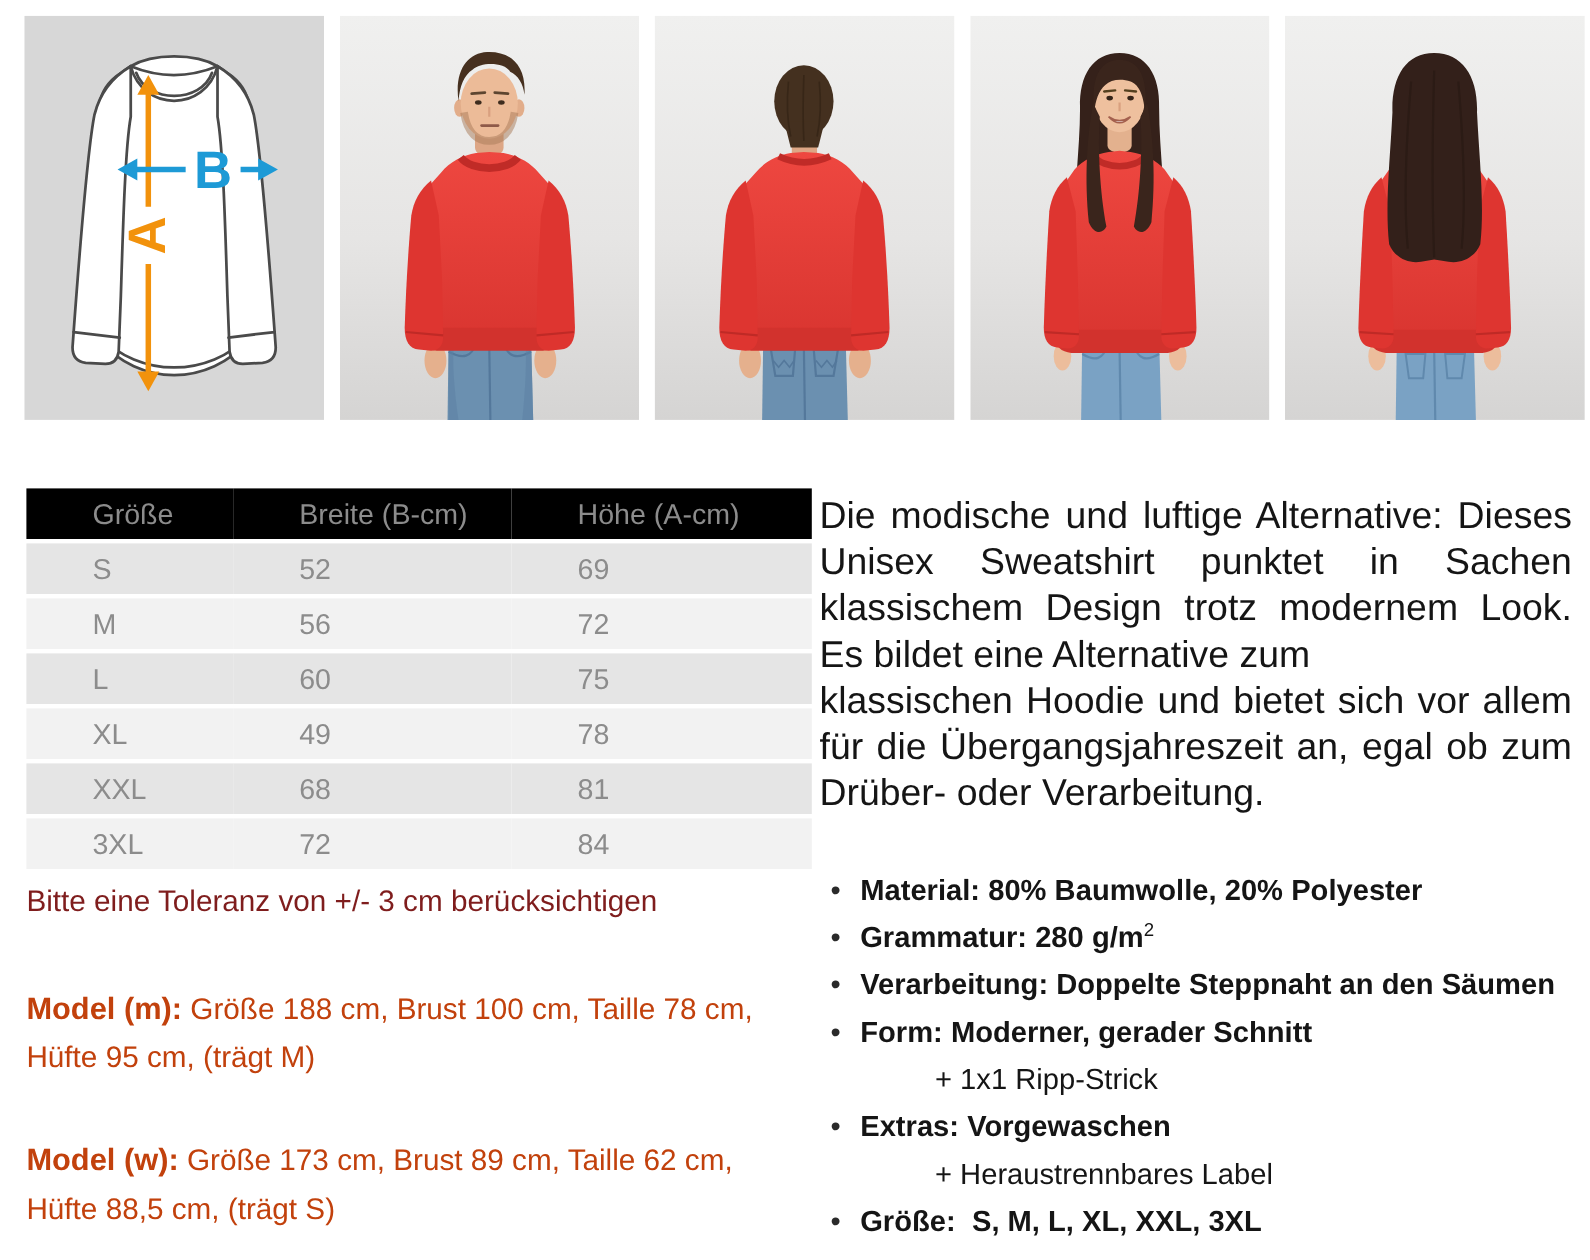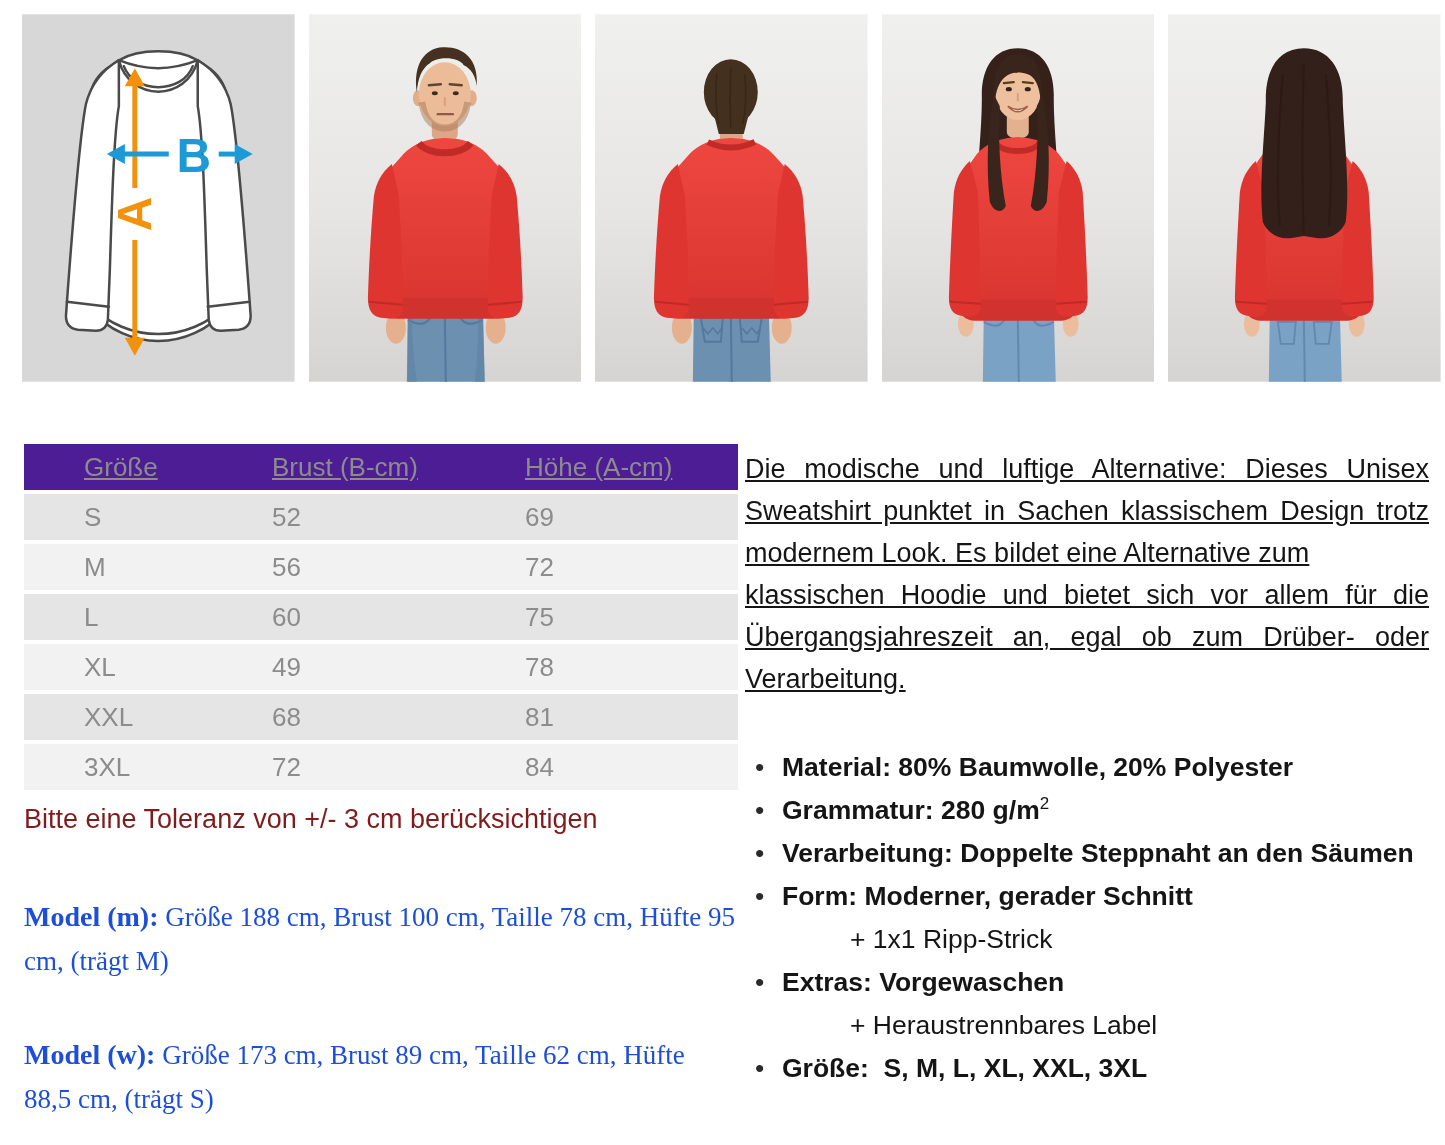--- a/index.html
+++ b/index.html
@@ -9,33 +9,33 @@
   }
   
   .strip{position:absolute;left:22px;top:14px;width:1419px;height:368px;display:flex;gap:14px;}
   .panel{flex:1;height:368px;overflow:hidden;}
   .panel svg{display:block;width:100%;height:100%;}
 
   
   .left-col{position:absolute;left:24px;top:444px;width:714px;}
   .size-table{display:grid;grid-template-columns:188px 253px 273px;row-gap:4px;background:#ffffff;}
   .cell{height:46px;line-height:46px;padding-left:60px;font-size:26px;color:#8c8c8c;white-space:nowrap;overflow:hidden;}
-  .row-head .cell{background:#4c1d95;text-decoration:underline;}
+  .row-head .cell{background:#000000;}
   .row-odd .cell{background:#e5e5e5;}
   .row-even .cell{background:#f2f2f2;}
   .row-head,.row-odd,.row-even{display:contents;}
   .tolerance{margin-top:14px;font-size:27px;color:#7f1d1d;}
-  .model-block{font-size:27px;line-height:44px;color:#1d4ed8;font-family:Liberation Serif, serif;}
+  .model-block{font-size:27px;line-height:44px;color:#c2410c;}
   .model-m{margin-top:60px;}
   .model-w{margin-top:50px;}
   .model-block b{font-weight:bold;font-size:28px;}
 
   
   .right-col{position:absolute;left:745px;top:448px;width:684px;}
-  .description{font-size:27px;line-height:42px;color:#151515;text-align:justify;text-decoration:underline;}
+  .description{font-size:34px;line-height:42px;color:#151515;text-align:justify;}
   .description .seg{display:block;}
   .features{list-style:none;margin:46px 0 0 0;padding:0;font-size:26.5px;line-height:43px;color:#151515;}
   .features li{position:relative;padding-left:37px;}
   .features .dot{position:absolute;left:10px;top:0;color:#2a2a2a;}
   .feat-text{white-space:pre-wrap;font-weight:bold;}
   .features sup{font-size:17px;line-height:0;}
   .sub-line{margin-left:68px;}
   .sub-line:empty{display:none;}
 </style>
 </head>
@@ -259,21 +259,21 @@
         <path d="M115,60 C110,120 108,170 112,212 M136,50 C134,120 134,170 136,220 M158,60 C163,120 165,170 161,212" stroke="#241610" stroke-width="2" fill="none" opacity="0.5"></path>
       </g>
     </svg>
   </div>
 </div>
 
 <div class="left-col">
   <div class="size-table">
     <div class="row-head">
       <div class="cell">Größe</div>
-      <div class="cell">Brust (B-cm)</div>
+      <div class="cell">Breite (B-cm)</div>
       <div class="cell">Höhe (A-cm)</div>
     </div>
     <div class="row-odd">
       <div class="cell">S</div>
       <div class="cell">52</div>
       <div class="cell">69</div>
     </div>
     <div class="row-even">
       <div class="cell">M</div>
       <div class="cell">56</div>

